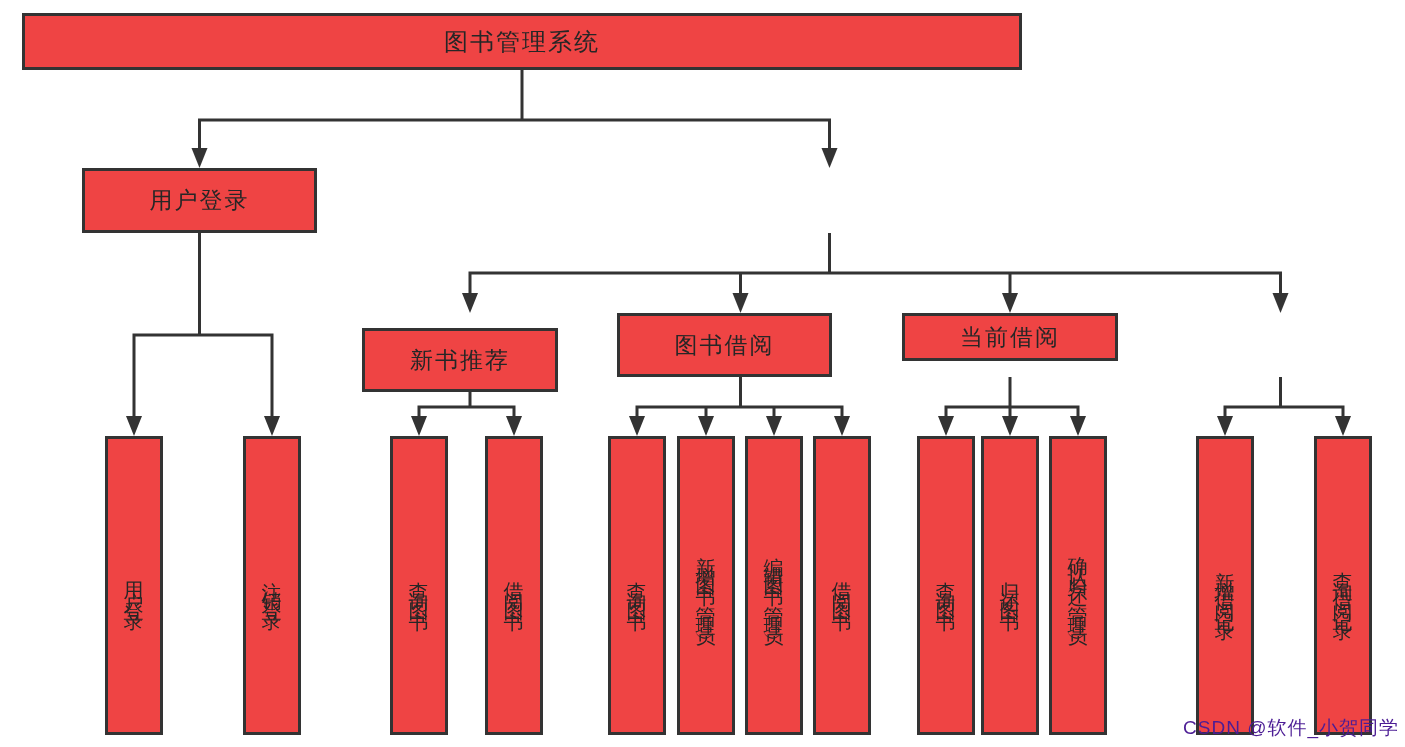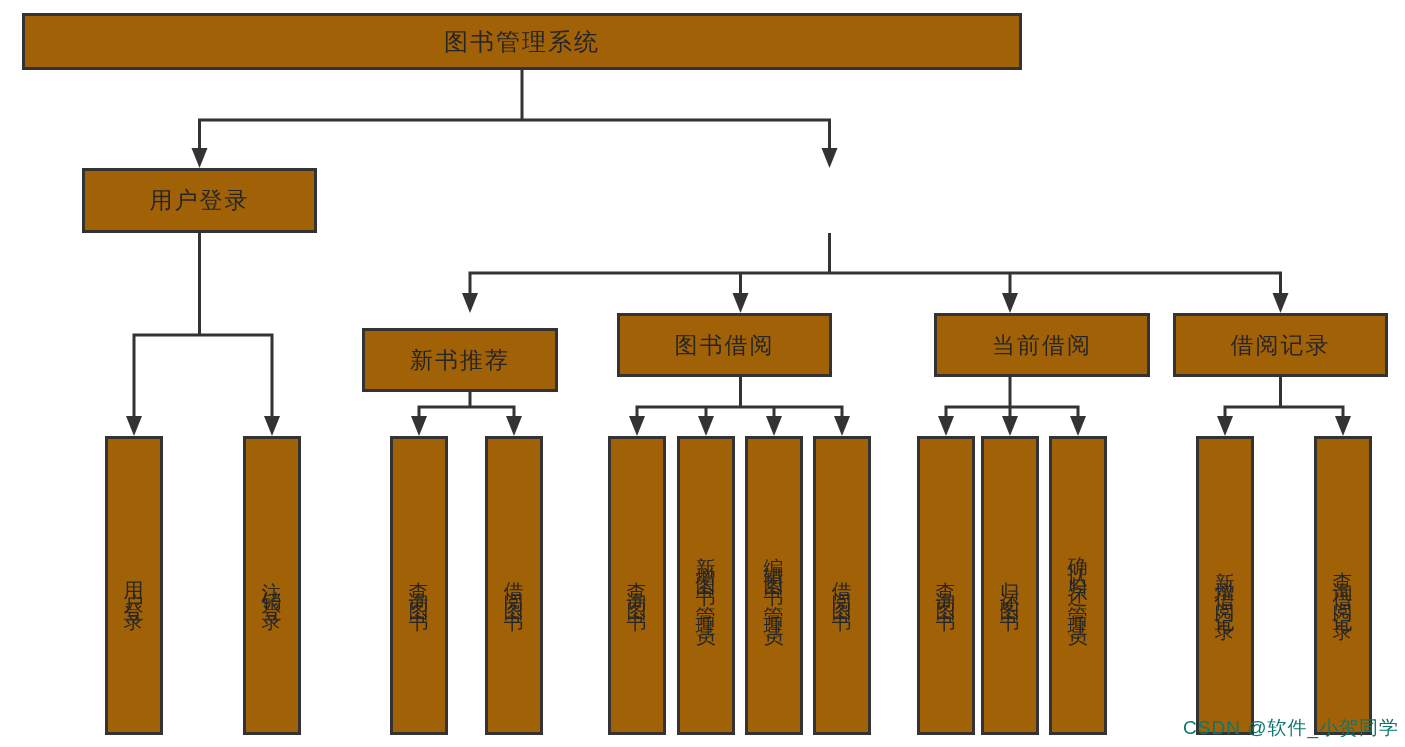--- a/index.html
+++ b/index.html
@@ -13,21 +13,21 @@
   }
   .connectors {
     position: absolute;
     left: 0; top: 0;
     width: 1405px; height: 747px;
   }
   .node {
     position: absolute;
     box-sizing: border-box;
     border: 3px solid #333333;
-    background: #a16207;
+    background: #ef4444;
     display: flex;
     align-items: center;
     justify-content: center;
     color: #262626;
   }
   .node.h span {
     font-size: 23px;
     letter-spacing: 2px;
     white-space: nowrap;
   }
@@ -40,21 +40,21 @@
     font-size: 20px;
     letter-spacing: 10px;
     line-height: 1;
     white-space: nowrap;
   }
   .watermark {
     position: absolute;
     right: 6px;
     bottom: 6px;
     font-size: 19px;
-    color: #0f766e;
+    color: #4c1d95;
     letter-spacing: 1px;
     z-index: 10;
     white-space: nowrap;
   }
 </style>
 </head>
 <body>
 
 <div class="canvas">
 
@@ -117,25 +117,22 @@
   <div class="node h" style="left:82px;top:168px;width:235px;height:65px">
     <span>用户登录</span>
   </div>
 
   <div class="node h" style="left:362px;top:328px;width:196px;height:64px">
     <span>新书推荐</span>
   </div>
   <div class="node h" style="left:617px;top:313px;width:215px;height:64px">
     <span>图书借阅</span>
   </div>
-  <div class="node h" style="left:934px;top:313px;width:216px;height:64px">
+  <div class="node h" style="left:902px;top:313px;width:216px;height:48px">
     <span>当前借阅</span>
-  </div>
-  <div class="node h" style="left:1173px;top:313px;width:215px;height:64px">
-    <span>借阅记录</span>
   </div>
 
   <div class="node v" style="left:105px;top:436px;width:58px;height:299px">
     <span>用户登录</span>
   </div>
   <div class="node v" style="left:243px;top:436px;width:58px;height:299px">
     <span>注销登录</span>
   </div>
 
   <div class="node v" style="left:390px;top:436px;width:58px;height:299px">

